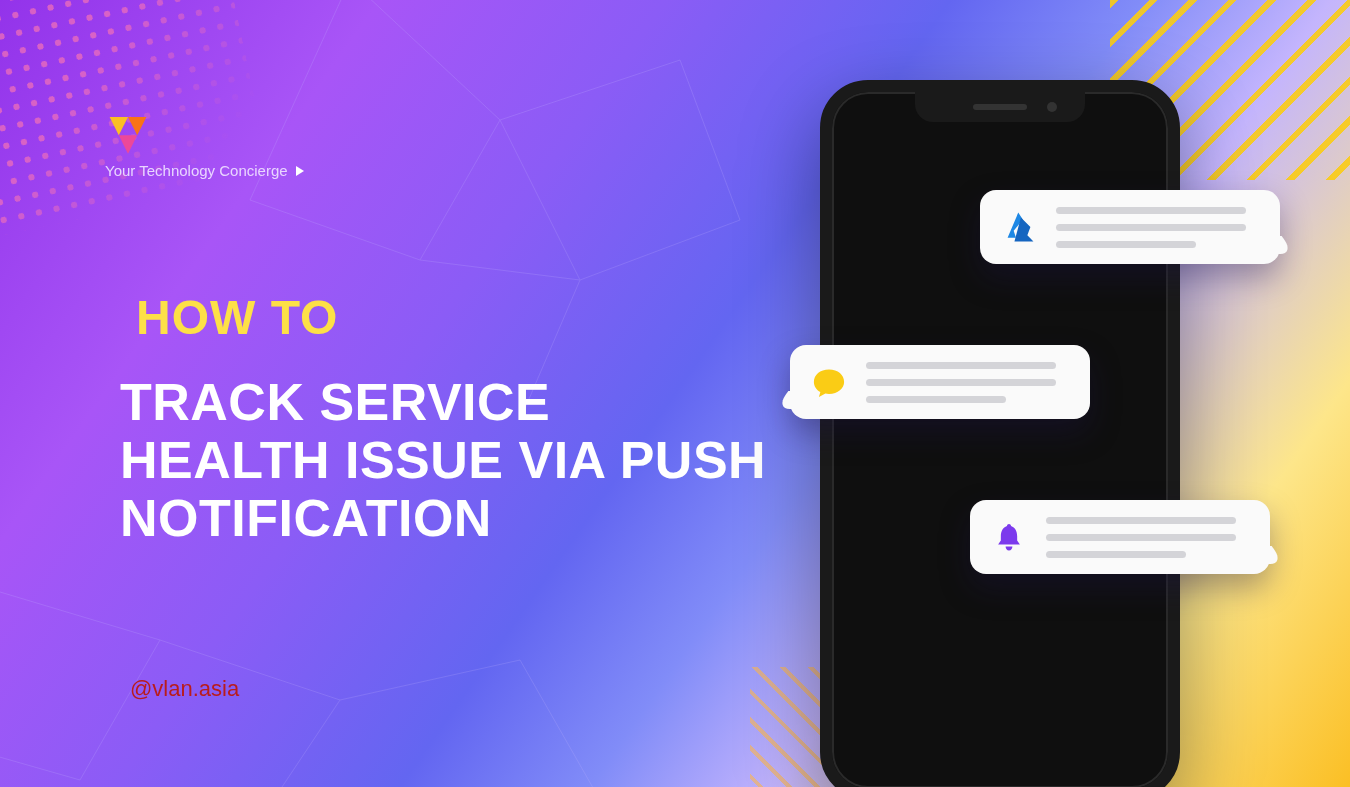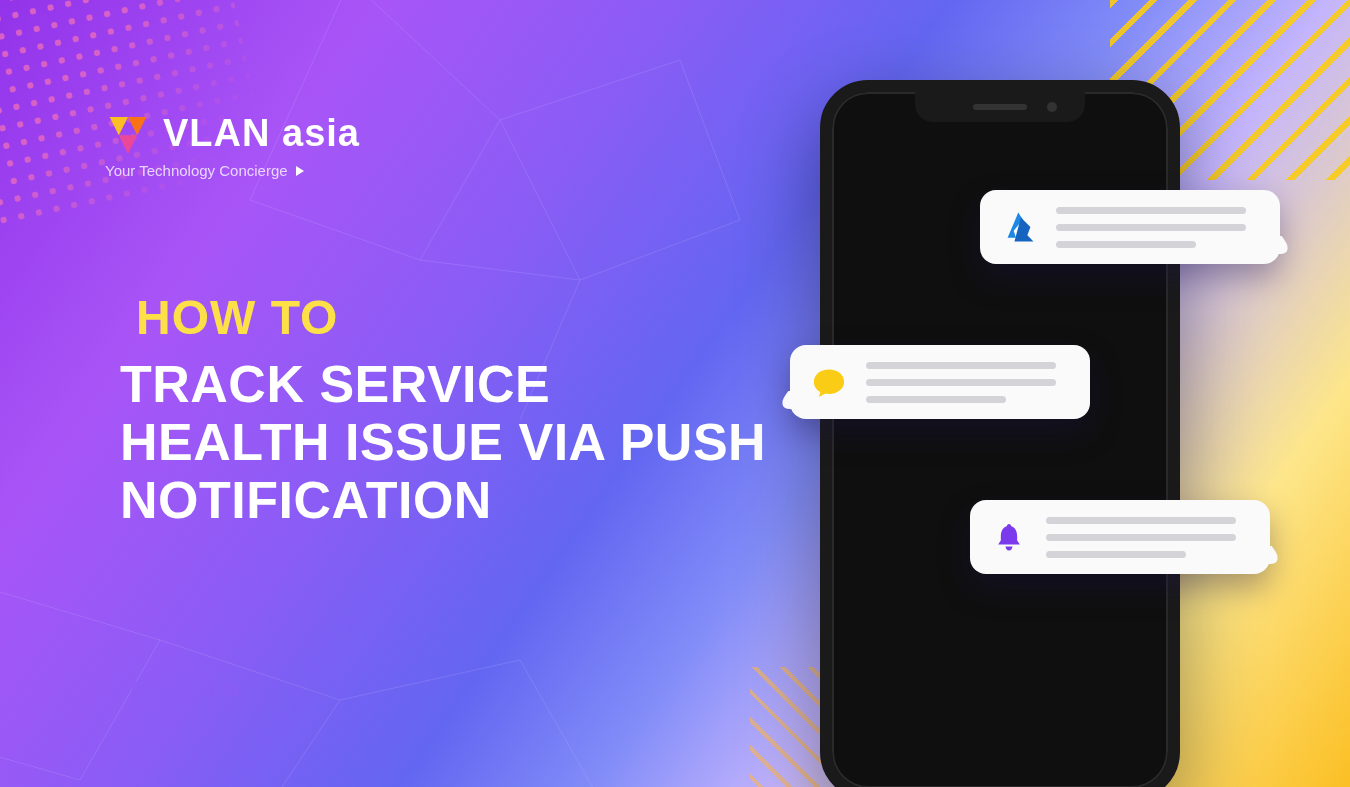--- a/index.html
+++ b/index.html
@@ -48,25 +48,25 @@
   .logo-sub .caret { width: 0; height: 0; border-left: 8px solid #fff; border-top: 5px solid transparent; border-bottom: 5px solid transparent; }
 
   .headline {
     position: absolute; top: 290px; left: 120px; max-width: 650px;
   }
   .headline .kicker {
     color: #fde047; font-weight: 900; font-size: 48px; letter-spacing: 1px; margin-left: 16px;
   }
   .headline .main {
     color: #ffffff; font-weight: 900; font-size: 52px; letter-spacing: 0.5px;
-    line-height: 1.12; margin-top: 10px;
+    line-height: 1.12; margin-top: 28px;
   }
 
   .handle {
-    position: absolute; bottom: 85px; left: 130px; color: #8b5cf6; font-size: 22px; font-weight: 500;
+    position: absolute; bottom: 85px; left: 130px; color: #b91c1c; font-size: 22px; font-weight: 500;
   }
 
   
   .phone {
     position: absolute; top: 80px; right: 170px; width: 360px; height: 720px;
     background: #0f0f0f; border-radius: 48px; border: 12px solid #1a1a1a;
     box-shadow: 0 30px 80px rgba(0,0,0,0.4), inset 0 0 0 2px #2a2a2a;
   }
   .notch {
     position: absolute; top: 0; left: 50%; transform: translateX(-50%);
@@ -127,23 +127,20 @@
 
 <div class="logo">
   <div class="logo-row">
     <span class="logo-mark">
       <svg viewBox="0 0 100 100">
         <polygon points="10,15 50,15 30,55" fill="#fbbf24"></polygon>
         <polygon points="50,15 90,15 70,55" fill="#f97316"></polygon>
         <polygon points="30,55 70,55 50,95" fill="#ec4899"></polygon>
       </svg>
     </span>
-    <div>
-      <div class="logo-text">VLAN asia</div>
-    </div>
   </div>
   <div class="logo-sub">
     <span>Your Technology Concierge</span>
     <span class="caret"></span>
   </div>
 </div>
 
 <div class="headline">
   <div class="kicker">HOW TO</div>
   <div class="main">TRACK SERVICE HEALTH ISSUE VIA PUSH NOTIFICATION</div>

